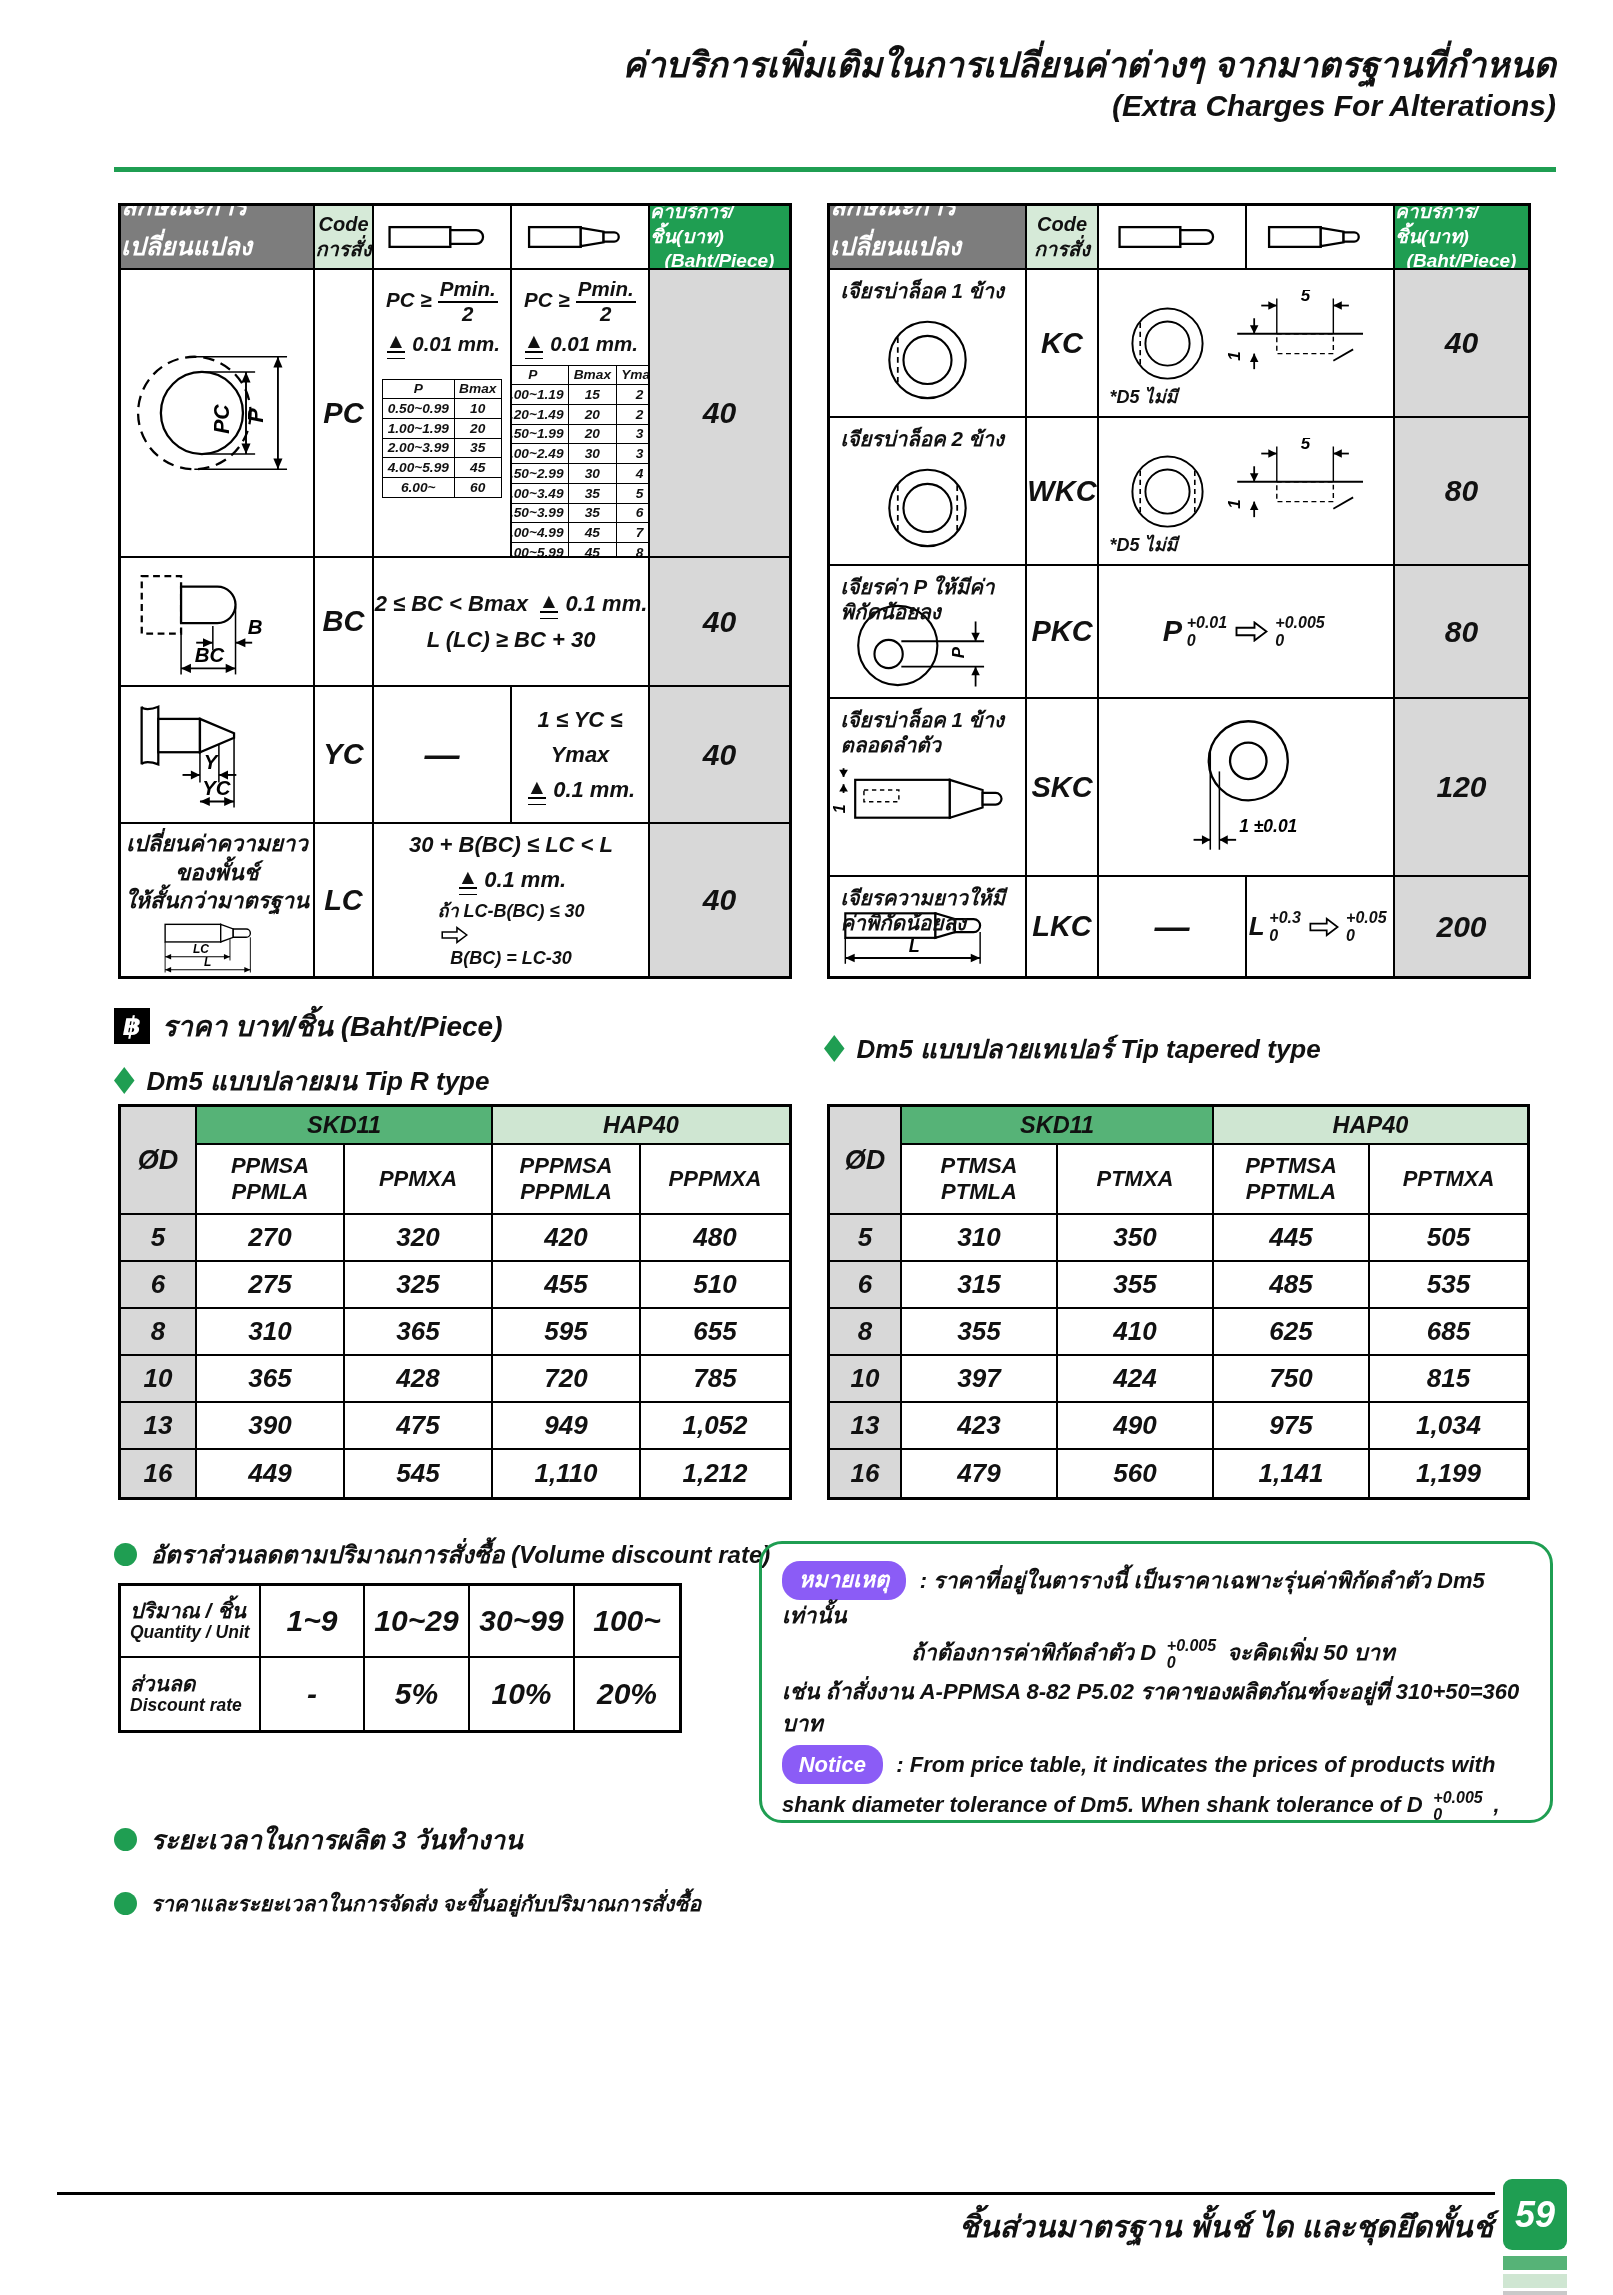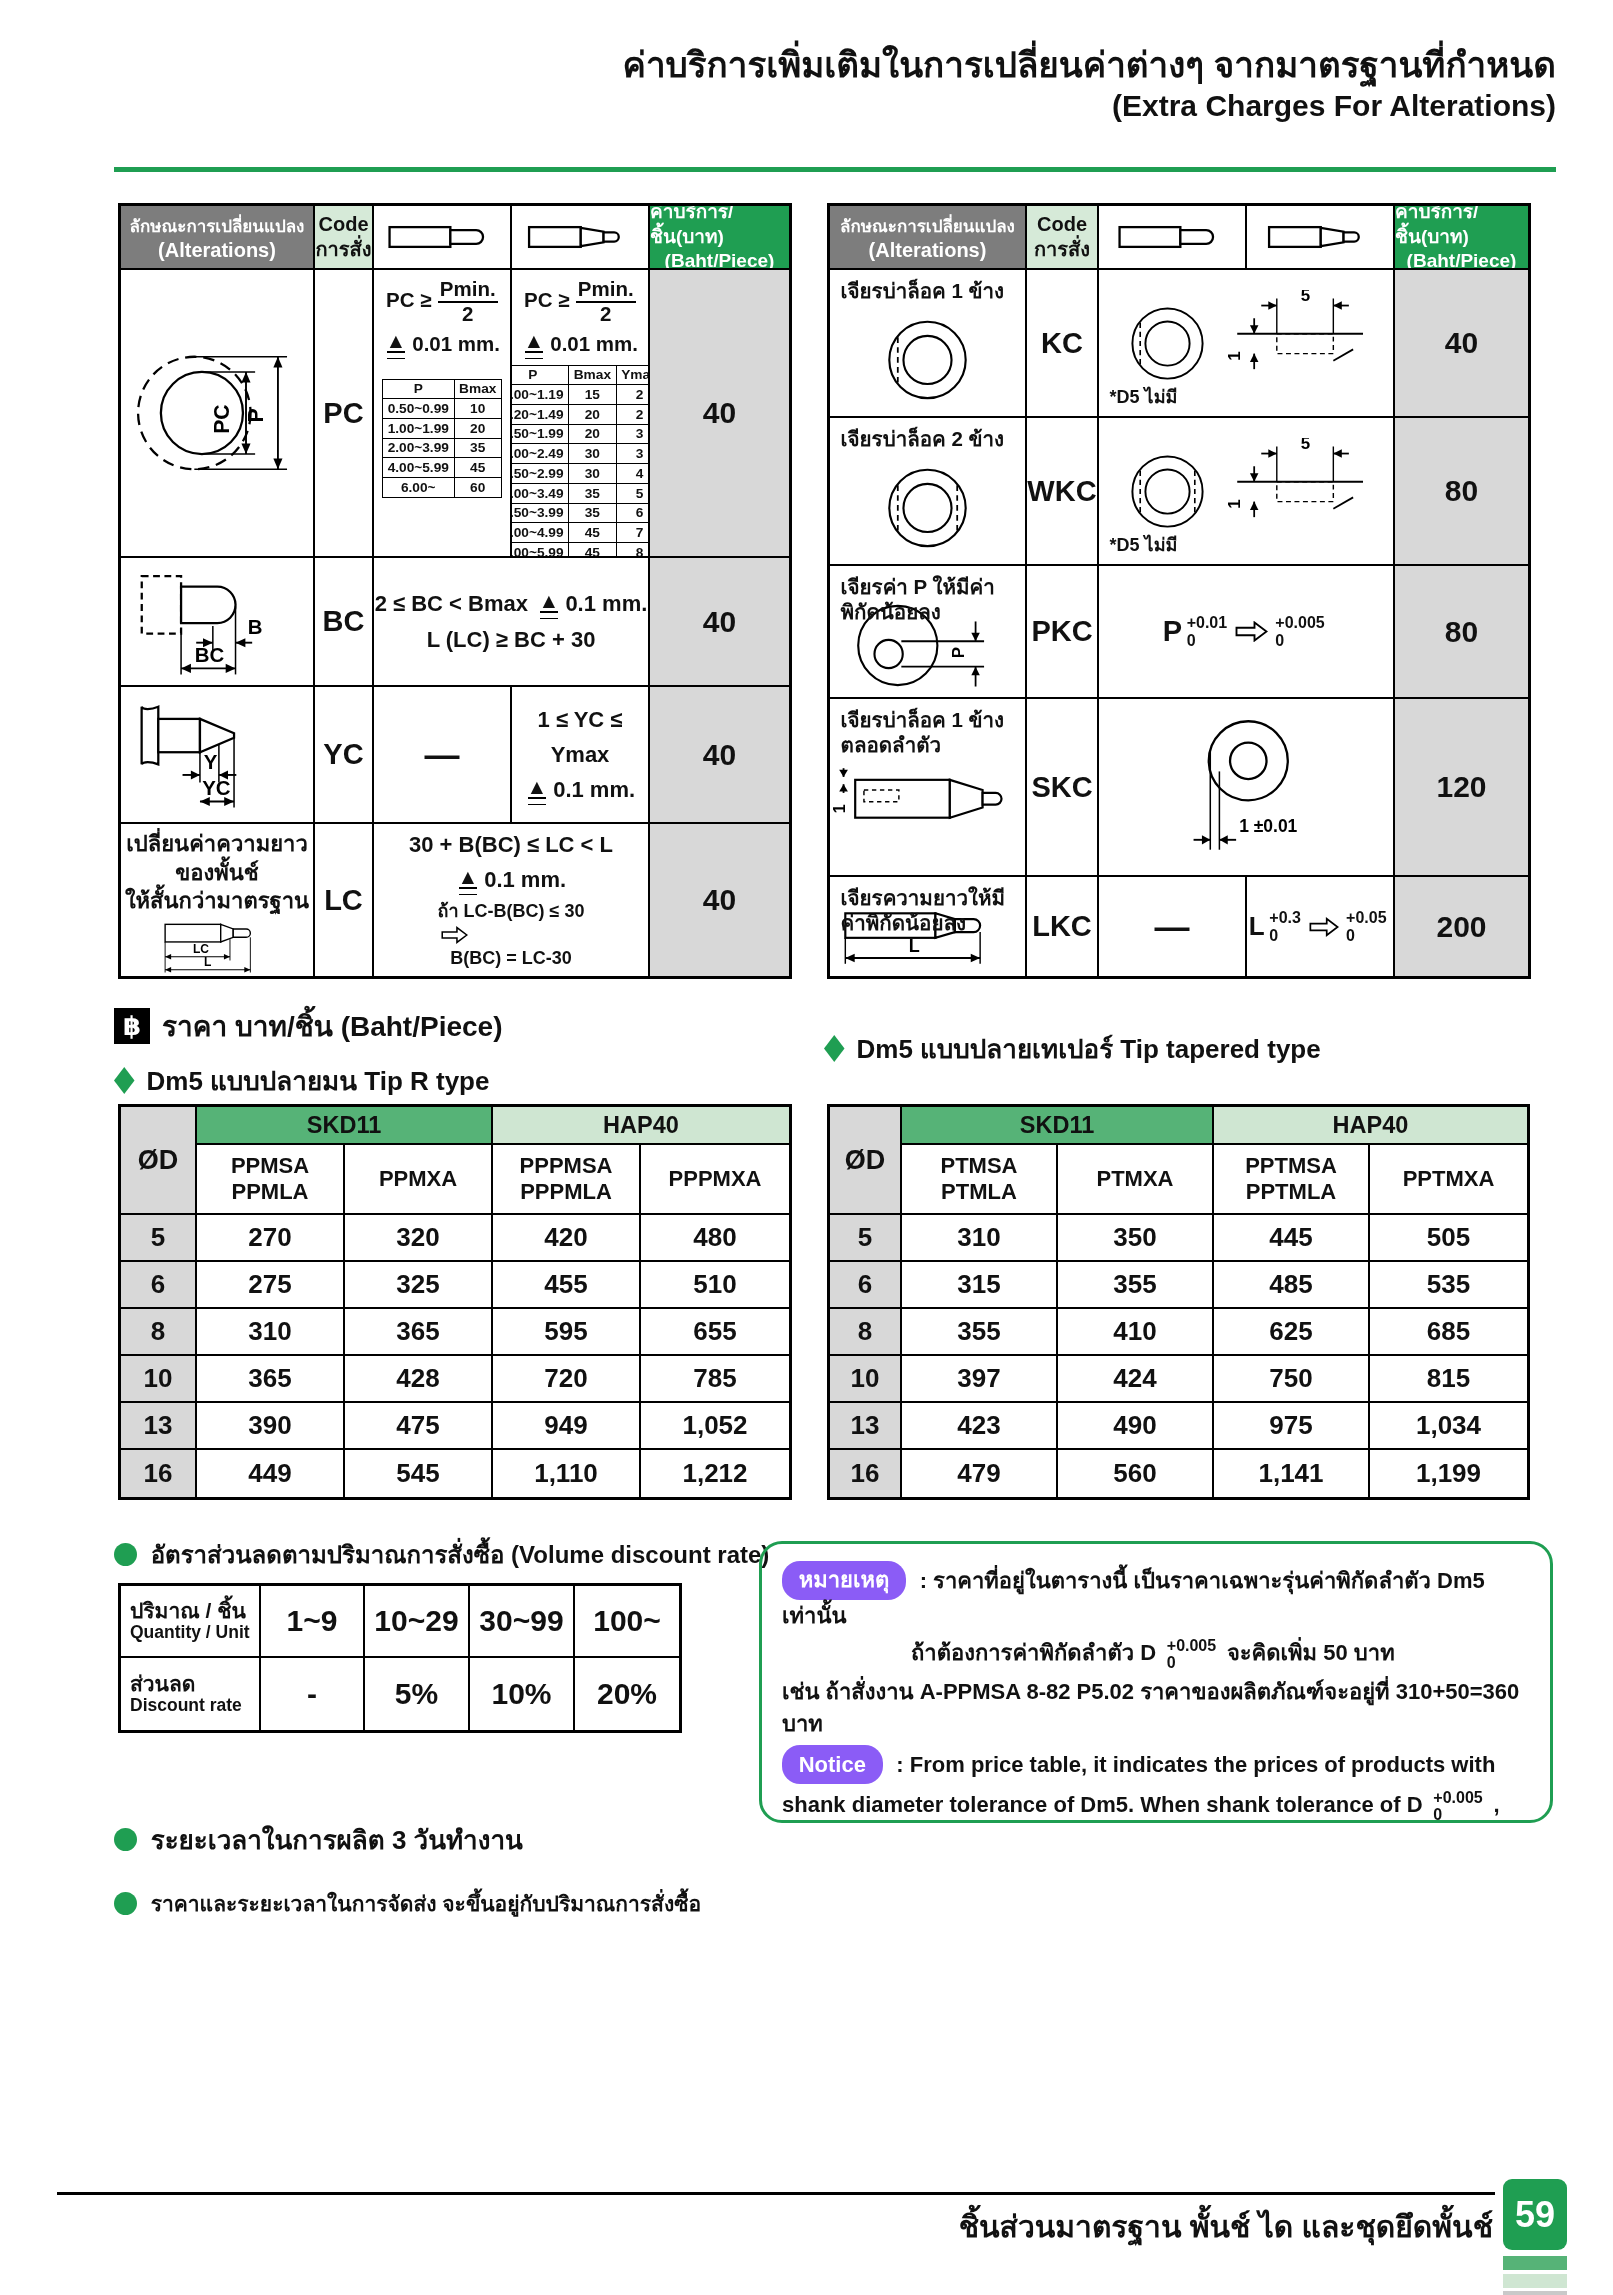--- a/index.html
+++ b/index.html
@@ -1,30 +1,30 @@
 <!DOCTYPE html>
 <html style="font-size:12px"><head>
 <meta charset="utf-8">
 <style>
   html,body{margin:0;padding:0;background:#fff;font-family:"Liberation Sans","DejaVu Sans",sans-serif;color:#111;}
-  .page{position:relative;width:1614px;height:2295px;background:#fff;overflow:hidden;}
+  .page{position:relative;width:1614px;height:2295px;background:#fff;overflow:hidden;font-style:italic;}
   
   .title-block{position:absolute;top:44px;right:58px;text-align:right;}
   .title-th{font-size:35px;font-weight:bold;line-height:1.2;}
   .title-en{font-size:30px;font-weight:bold;margin-top:3px;}
   .green-rule{position:absolute;left:114px;top:167px;width:1442px;height:5.3px;background:#1f9e52;}
   
   .alt{position:absolute;display:grid;border:3px solid #000;background:#fff;}
   #altL{left:118px;top:203px;grid-template-columns:194px 59px 138px 138px 139px;grid-template-rows:64px 288px 129px 137px 152px;}
   #altR{left:827px;top:203px;grid-template-columns:197px 72px 148px 148px 133px;grid-template-rows:64px 148px 148px 133px 178px 99px;}
   .cell{border-right:2.3px solid #000;border-bottom:2.3px solid #000;display:flex;flex-direction:column;align-items:center;justify-content:center;position:relative;box-sizing:border-box;min-width:0;min-height:0;overflow:hidden;background:#fff;}
   .lc{border-right:none!important;}
   .lr{border-bottom:none!important;}
   .hd-gray{background:#7d7d7d;color:#fff;}
-  .hd-gray .t1{font-size:17px;font-weight:bold;}
+  .hd-gray .t1{font-size:25px;font-weight:bold;}
   .hd-gray .t2{font-size:20px;font-weight:bold;}
   .hd-code{background:#d6ead8;}
   .hd-code span{font-size:20px;font-weight:bold;line-height:1.25;}
   .hd-price{background:#1f9e52;color:#fff;}
   .hd-price span{font-size:19px;font-weight:bold;line-height:1.3;}
   .code-cell{font-size:29px;font-weight:bold;}
   .price-cell{background:#d8d8d8;font-size:30px;font-weight:bold;}
   .cond{font-size:22px;font-weight:bold;text-align:center;line-height:1.6;}
   .cond-sm{font-size:18px;font-weight:bold;}
   .dash{font-size:35px;font-weight:bold;}

